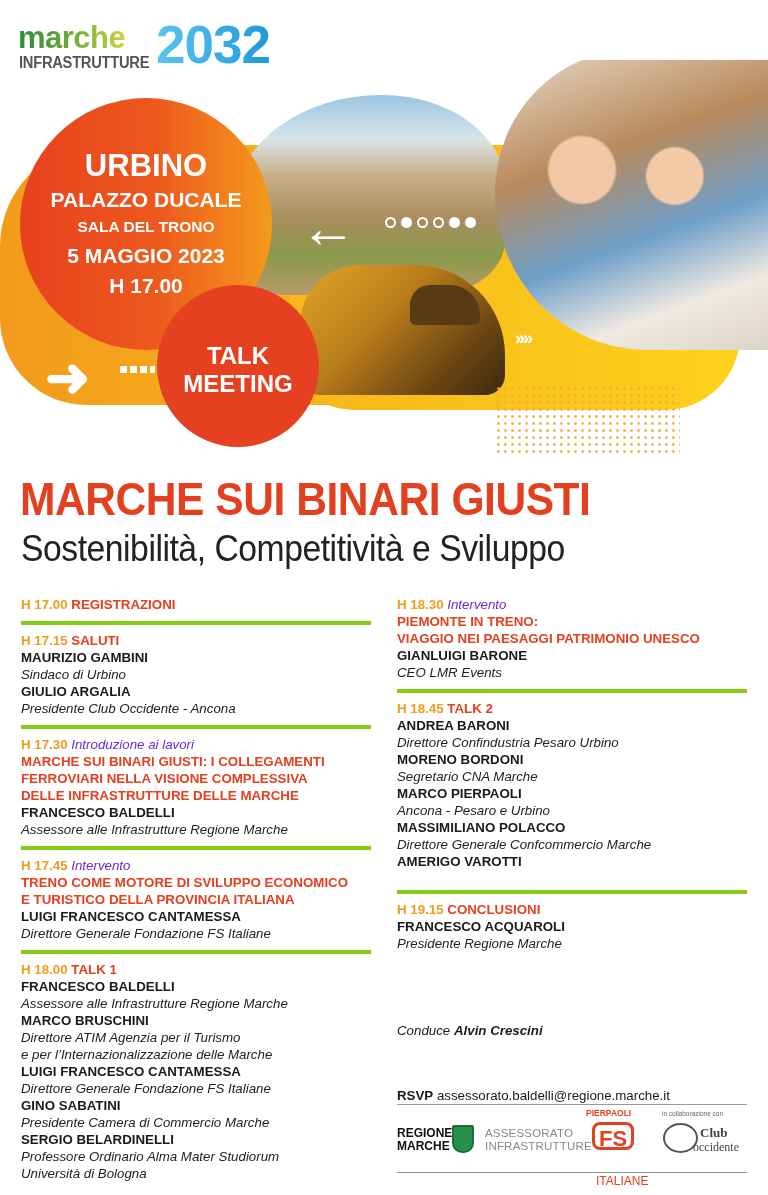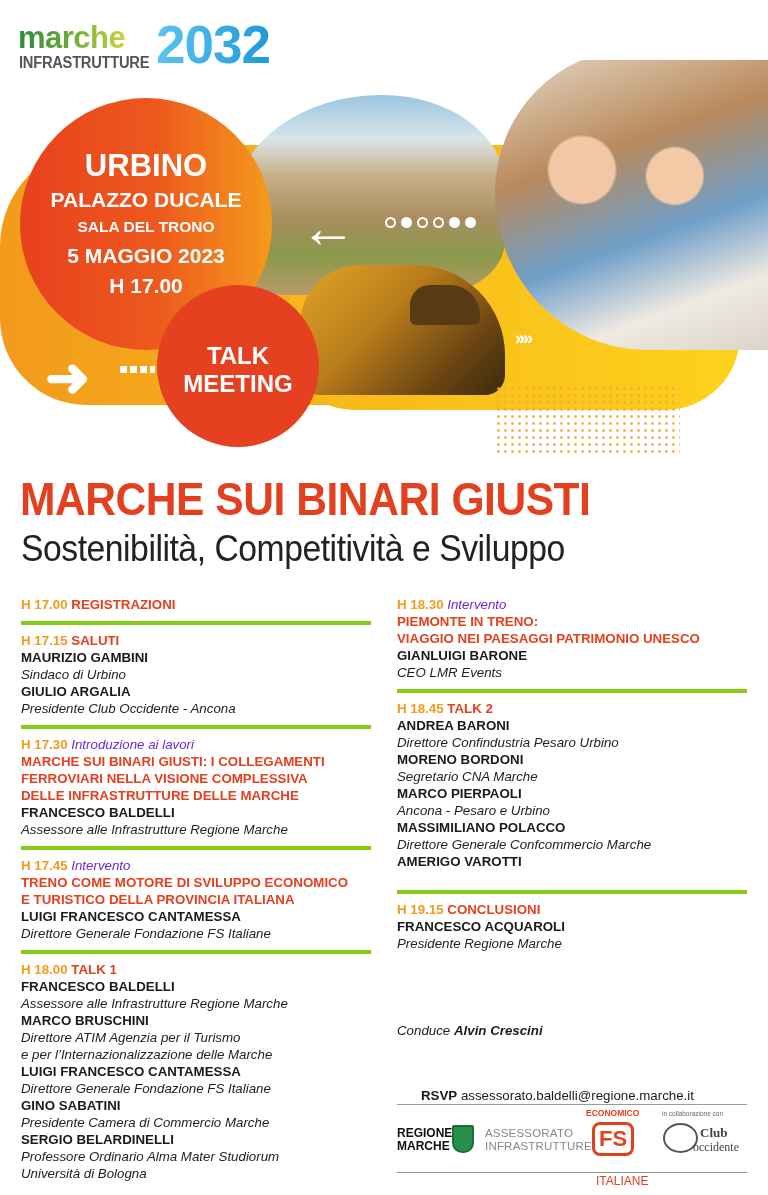--- a/index.html
+++ b/index.html
@@ -68,27 +68,27 @@
   .t-intro { font-style: italic; color: #6d28d9; }
   .t-name { font-weight: bold; color: #1a1a1a; }
   .t-role { font-style: italic; color: #222; }
   .gap { height: 12px; }
 
   .conduce { position: absolute; left: 397px; top: 1023px; font-size: 13.3px; font-style: italic; }
   .conduce b { font-weight: bold; }
 
   
   .rsvp { position: absolute; left: 397px; top: 1088px; font-size: 13.3px; }
-  .rsvp b { font-weight: bold; margin-left: 24px; }
+  .rsvp b { font-weight: bold; }
   .rule { position: absolute; left: 397px; width: 350px; border-top: 1px solid #9a9a9a; }
   .logo-regione { position: absolute; left: 397px; top: 1127px; font-size: 12px; font-weight: 900; line-height: 13px; color: #111; }
   .shield { position: absolute; left: 452px; top: 1125px; width: 22px; height: 28px; background: #27914b; border-radius: 2px 2px 10px 10px; border: 2px solid #1d6e37; }
   .logo-assess { position: absolute; left: 485px; top: 1127px; font-size: 11.5px; color: #888; line-height: 13px; letter-spacing: 0.2px; }
   .fs-top { position: absolute; left: 586px; top: 1108px; font-size: 8.5px; font-weight: bold; color: #e2401f; }
-  .fs-box { position: absolute; left: 592px; top: 1122px; width: 42px; height: 34px; border: 3px solid #e2401f; border-radius: 8px; color: #e2401f; font-weight: 900; font-size: 22px; text-align: center; line-height: 28px; }
+  .fs-box { position: absolute; left: 592px; top: 1122px; width: 42px; height: 28px; border: 3px solid #e2401f; border-radius: 8px; color: #e2401f; font-weight: 900; font-size: 22px; text-align: center; line-height: 28px; }
   .fs-bot { position: absolute; left: 596px; top: 1174px; font-size: 12px; font-weight: normal; color: #e2401f; }
   .collab { position: absolute; left: 662px; top: 1110px; font-size: 6.5px; color: #666; }
   .club-ring { position: absolute; left: 663px; top: 1123px; width: 35px; height: 30px; border: 2px solid #555; border-radius: 50%; }
   .club-name { position: absolute; left: 700px; top: 1127px; font-family: "Liberation Serif", serif; font-size: 13px; font-weight: bold; color: #444; line-height: 12px; }
   .club-sub { position: absolute; left: 693px; top: 1140px; font-family: "Liberation Serif", serif; font-size: 12px; color: #444; }
 </style>
 </head>
 <body>
 
 <div class="logo">
@@ -219,20 +219,20 @@
 <div class="rule" style="top:1104px"></div>
 <div class="logo-regione">
   <div>REGIONE</div>
   <div>MARCHE</div>
 </div>
 <div class="shield"></div>
 <div class="logo-assess">
   <div>ASSESSORATO</div>
   <div>INFRASTRUTTURE</div>
 </div>
-<div class="fs-top">ECONOMICO</div>
+<div class="fs-top">PIERPAOLI</div>
 <div class="fs-box">FS</div>
 <div class="fs-bot">ITALIANE</div>
 <div class="collab">in collaborazione con</div>
 <div class="club-ring"></div>
 <div class="club-name">Club</div>
 <div class="club-sub">occidente</div>
 <div class="rule" style="top:1172px"></div>
 
 </body></html>

